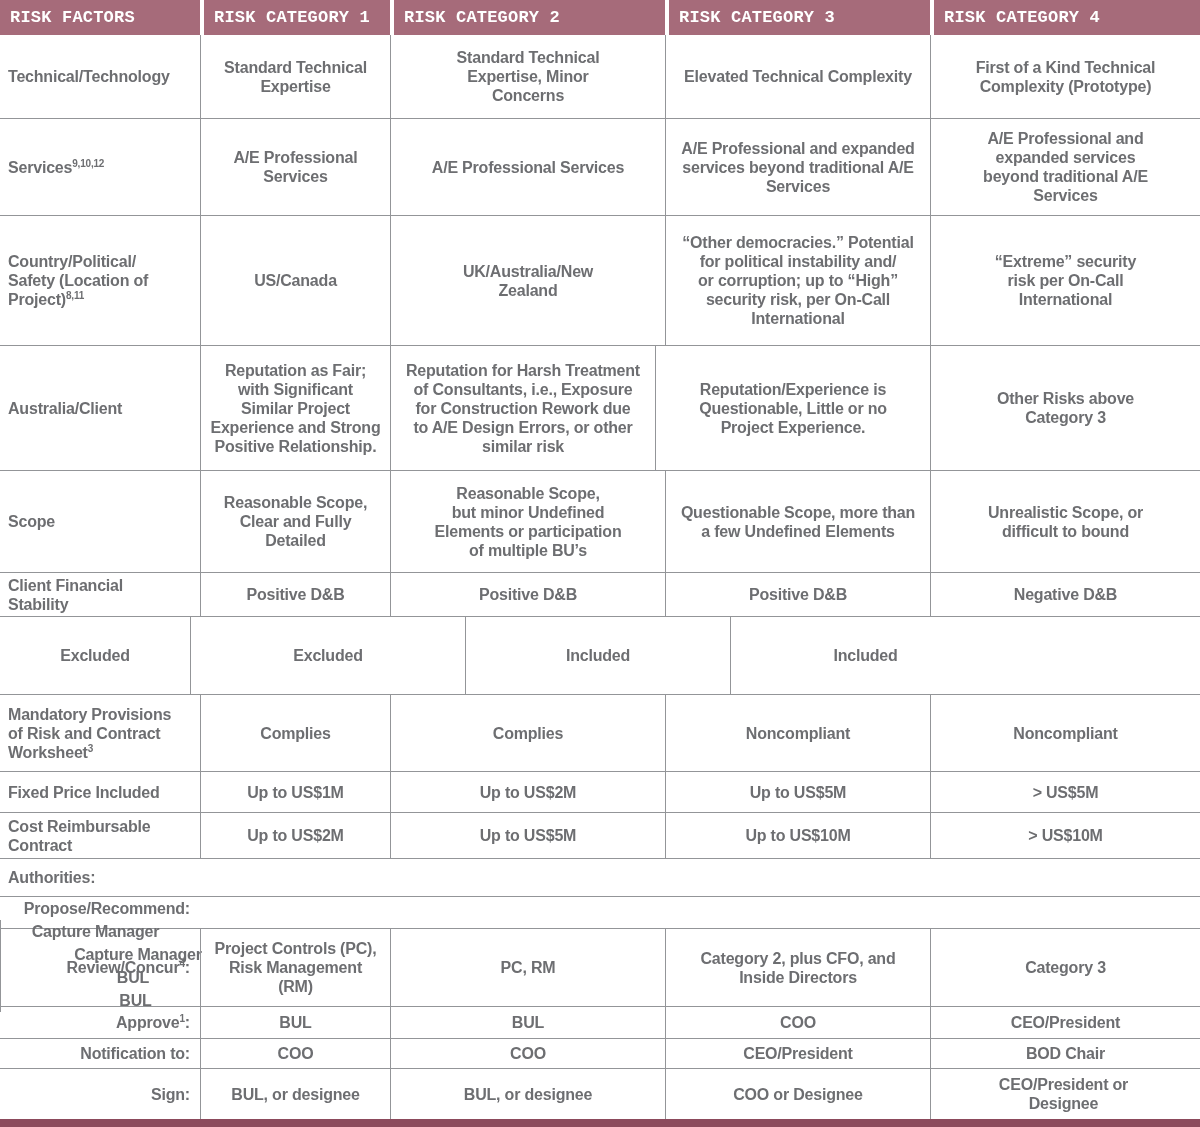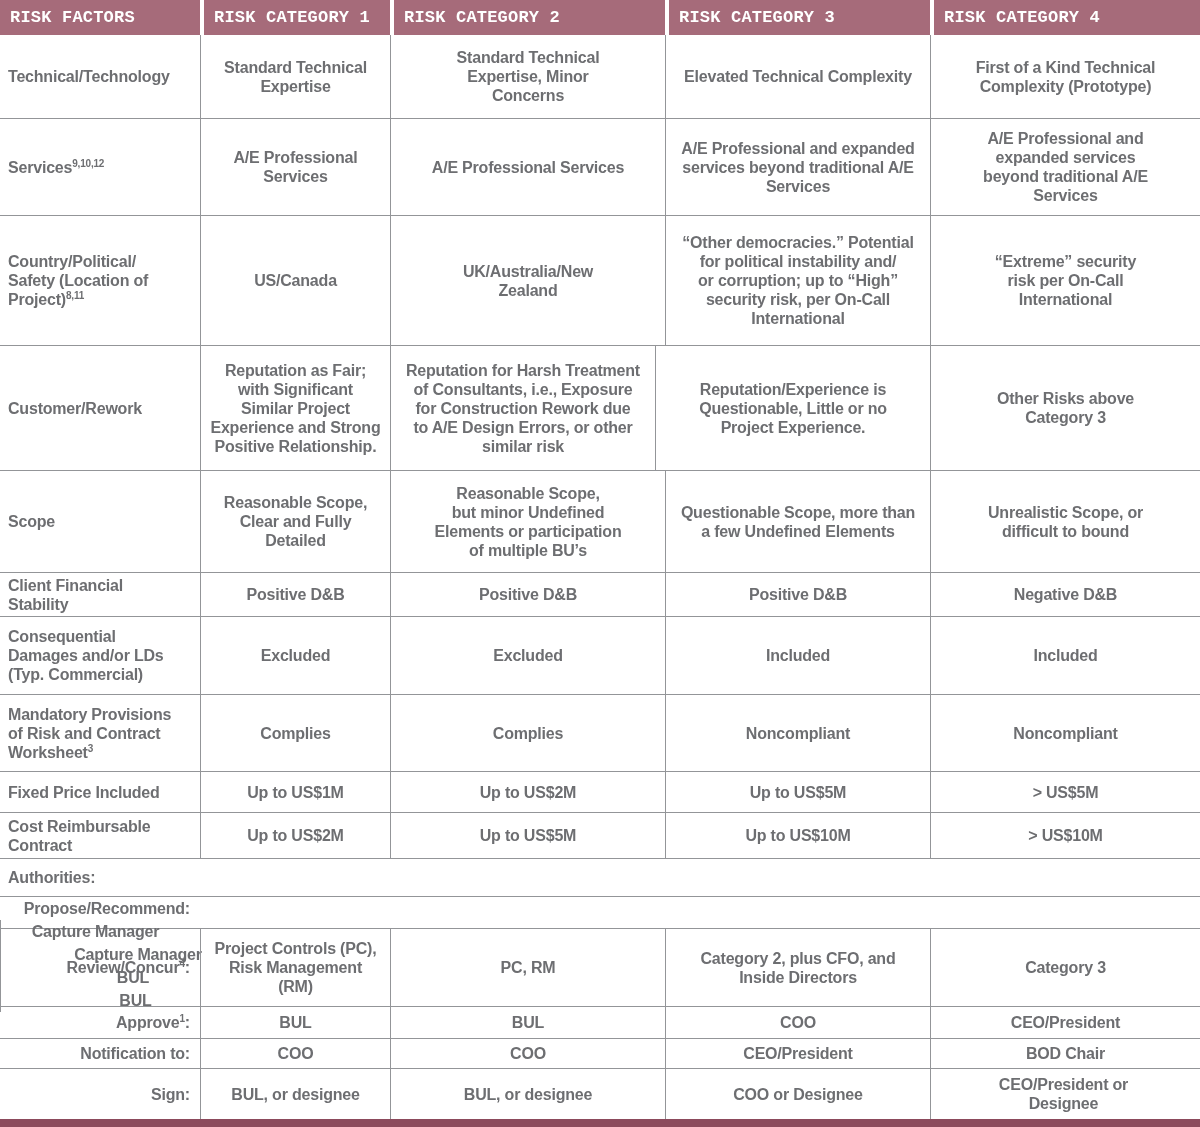--- a/index.html
+++ b/index.html
@@ -130,21 +130,21 @@
 International</span>
       </div>
       <div class="cell" style="width: 270px;">
         <span class="txt">“Extreme” security
 risk per On-Call
 International</span>
       </div>
     </div>
     <div class="row" style="height: 125px;">
       <div class="cell fcell" style="width: 200px;">
-        <span class="txt"><span>Customer/Rework</span><sup></sup></span>
+        <span class="txt"><span>Australia/Client</span><sup></sup></span>
       </div>
       <div class="cell" style="width: 190px;">
         <span class="txt">Reputation as Fair;
 with Significant
 Similar Project
 Experience and Strong
 Positive Relationship.</span>
       </div>
       <div class="cell" style="width: 265px;">
         <span class="txt">Reputation for Harsh Treatment
@@ -199,25 +199,20 @@
         <span class="txt">Positive D&amp;B</span>
       </div>
       <div class="cell" style="width: 265px;">
         <span class="txt">Positive D&amp;B</span>
       </div>
       <div class="cell" style="width: 270px;">
         <span class="txt">Negative D&amp;B</span>
       </div>
     </div>
     <div class="row" style="height: 78px;">
-      <div class="cell fcell" style="width: 200px;">
-        <span class="txt"><span>Consequential
-Damages and/or LDs
-(Typ. Commercial)</span><sup></sup></span>
-      </div>
       <div class="cell" style="width: 190px;">
         <span class="txt">Excluded</span>
       </div>
       <div class="cell" style="width: 275px;">
         <span class="txt">Excluded</span>
       </div>
       <div class="cell" style="width: 265px;">
         <span class="txt">Included</span>
       </div>
       <div class="cell" style="width: 270px;">

